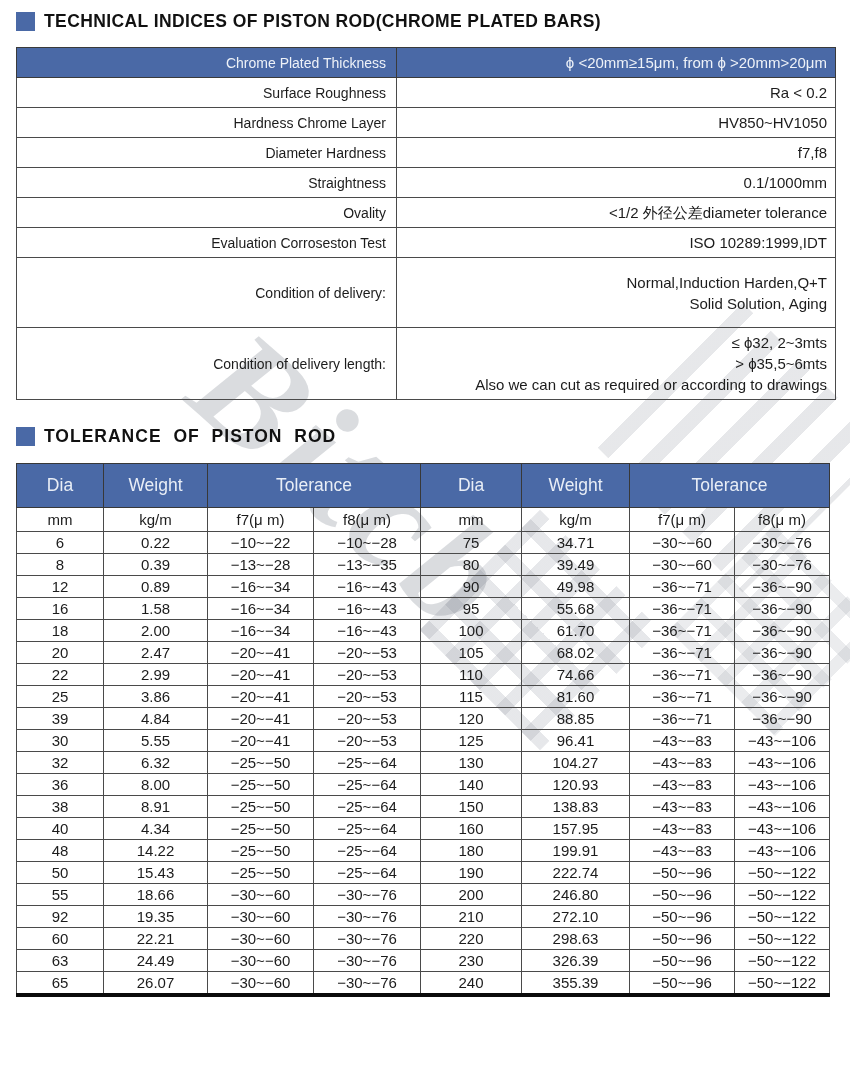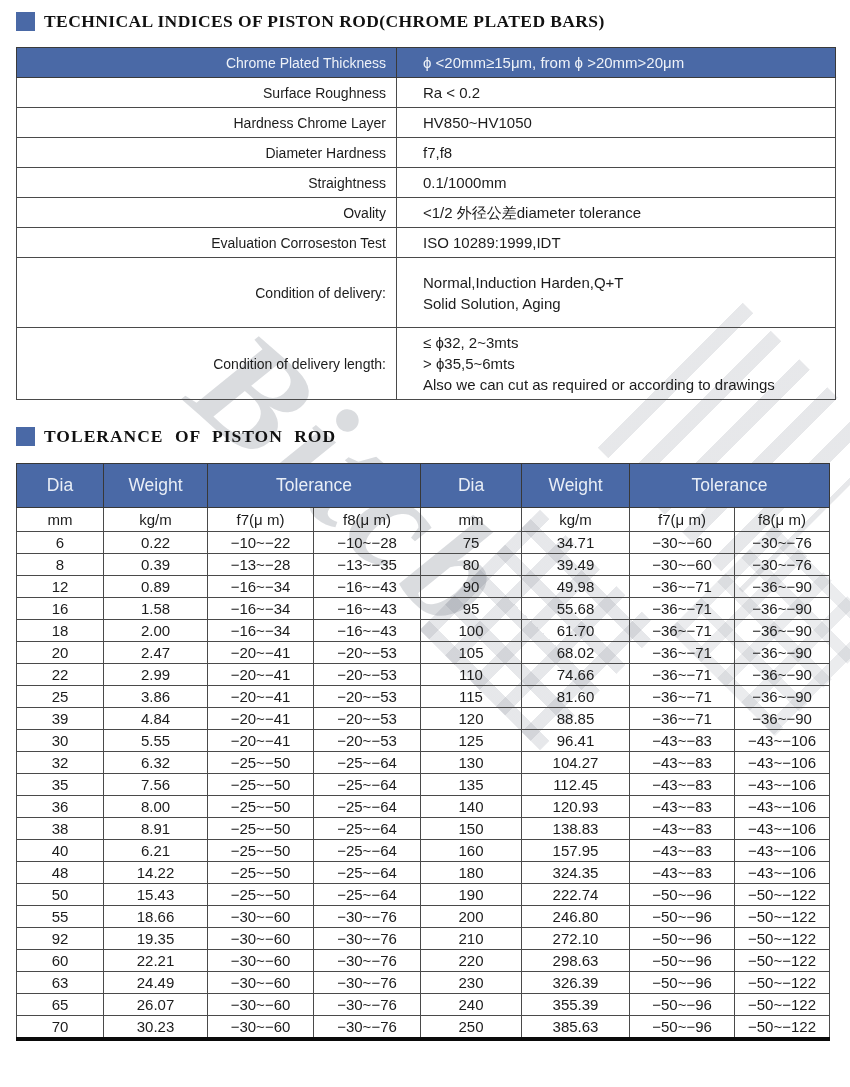--- a/index.html
+++ b/index.html
@@ -39,34 +39,34 @@
   }
 
   .content { position:relative; z-index:1; }
 
   
   .section-title { position:absolute; left:16px; display:flex; align-items:center; gap:9px; }
   #title1 { top:11px; }
   #title2 { top:426px; }
   .bullet { width:19px; height:19px; background:var(--accent); flex:0 0 auto; }
   .section-title h1 {
-    margin:0; font-family:Liberation Serif, serif; font-weight:bold;
+    margin:0; font-family:Liberation Sans, sans-serif; font-weight:bold;
     font-size:17.5px; color:#111; letter-spacing:0.4px; white-space:nowrap;
   }
   #title2 h1 { word-spacing:6px; letter-spacing:1px; }
 
   
   .spec-table {
     position:absolute; top:47px; left:16px; width:820px;
     border-collapse:collapse; table-layout:fixed;
   }
   .spec-table td { border:1px solid var(--line); vertical-align:middle; background:transparent; }
   .spec-table td.lbl { width:369px; text-align:right; padding:0 10px 0 0; font-size:14px; }
   .spec-table td.val { text-align:left; padding:4px 8px 4px 26px; font-size:15px; }
-  .spec-table td.val div { line-height:21px; }
+  .spec-table td.val div { line-height:21px;text-align:right; }
   .spec-table tr.normal { height:29px; }
   .spec-table tr.first  { height:27px; }
   .spec-table tr.tall   { height:70px; }
   .spec-table tr.hl td { background:var(--accent); color:#eef2f8; border-color:#3a3a3a;margin-top:10px; }
   .spec-table tr.hl td.val { font-size:15px; }
 
   
   .tol-table {
     position:absolute; top:463px; left:16px; width:813px;
     border-collapse:collapse; table-layout:fixed;
@@ -303,30 +303,20 @@
           <td>32</td>
           <td>6.32</td>
           <td>−25~−50</td>
           <td>−25~−64</td>
           <td>130</td>
           <td>104.27</td>
           <td>−43~−83</td>
           <td>−43~−106</td>
         </tr>
         <tr>
-          <td>35</td>
-          <td>7.56</td>
-          <td>−25~−50</td>
-          <td>−25~−64</td>
-          <td>135</td>
-          <td>112.45</td>
-          <td>−43~−83</td>
-          <td>−43~−106</td>
-        </tr>
-        <tr>
           <td>36</td>
           <td>8.00</td>
           <td>−25~−50</td>
           <td>−25~−64</td>
           <td>140</td>
           <td>120.93</td>
           <td>−43~−83</td>
           <td>−43~−106</td>
         </tr>
         <tr>
@@ -334,35 +324,35 @@
           <td>8.91</td>
           <td>−25~−50</td>
           <td>−25~−64</td>
           <td>150</td>
           <td>138.83</td>
           <td>−43~−83</td>
           <td>−43~−106</td>
         </tr>
         <tr>
           <td>40</td>
-          <td>6.21</td>
+          <td>4.34</td>
           <td>−25~−50</td>
           <td>−25~−64</td>
           <td>160</td>
           <td>157.95</td>
           <td>−43~−83</td>
           <td>−43~−106</td>
         </tr>
         <tr>
           <td>48</td>
           <td>14.22</td>
           <td>−25~−50</td>
           <td>−25~−64</td>
           <td>180</td>
-          <td>324.35</td>
+          <td>199.91</td>
           <td>−43~−83</td>
           <td>−43~−106</td>
         </tr>
         <tr>
           <td>50</td>
           <td>15.43</td>
           <td>−25~−50</td>
           <td>−25~−64</td>
           <td>190</td>
           <td>222.74</td>
@@ -412,26 +402,16 @@
         <tr>
           <td>65</td>
           <td>26.07</td>
           <td>−30~−60</td>
           <td>−30~−76</td>
           <td>240</td>
           <td>355.39</td>
           <td>−50~−96</td>
           <td>−50~−122</td>
         </tr>
-        <tr>
-          <td>70</td>
-          <td>30.23</td>
-          <td>−30~−60</td>
-          <td>−30~−76</td>
-          <td>250</td>
-          <td>385.63</td>
-          <td>−50~−96</td>
-          <td>−50~−122</td>
-        </tr>
       </tbody>
   </table>
 
 </div>
 
 </body></html>

